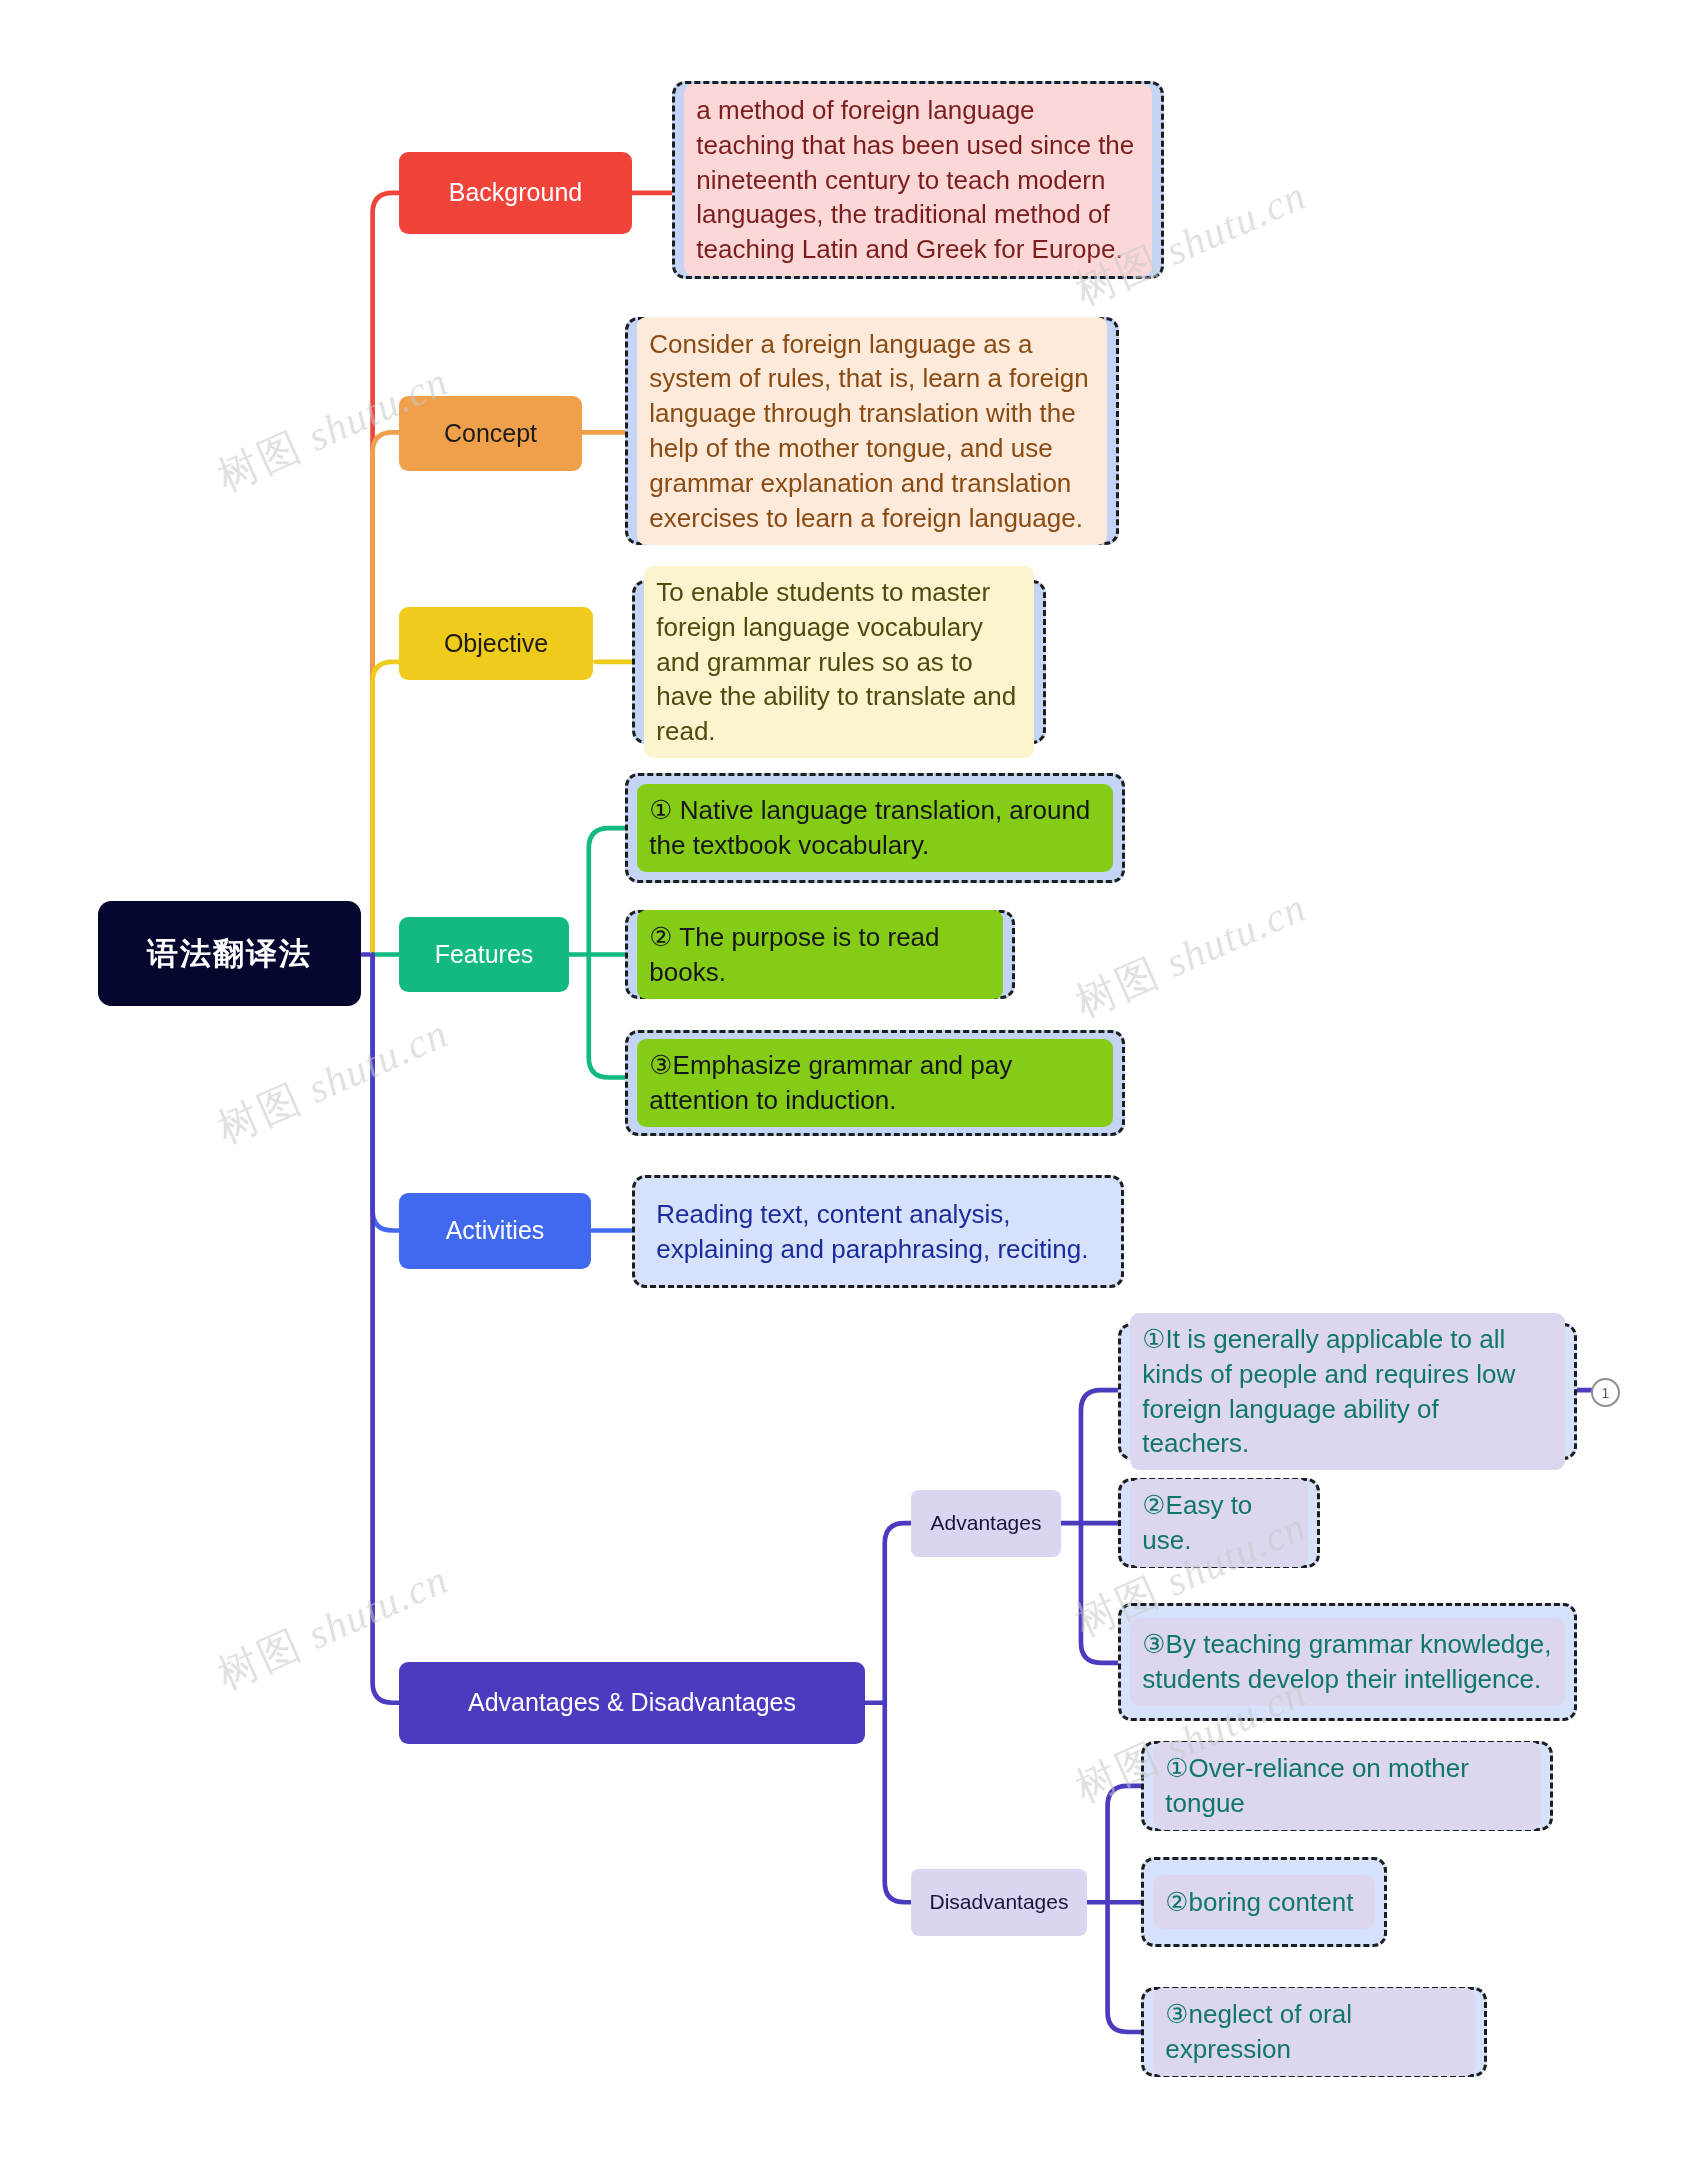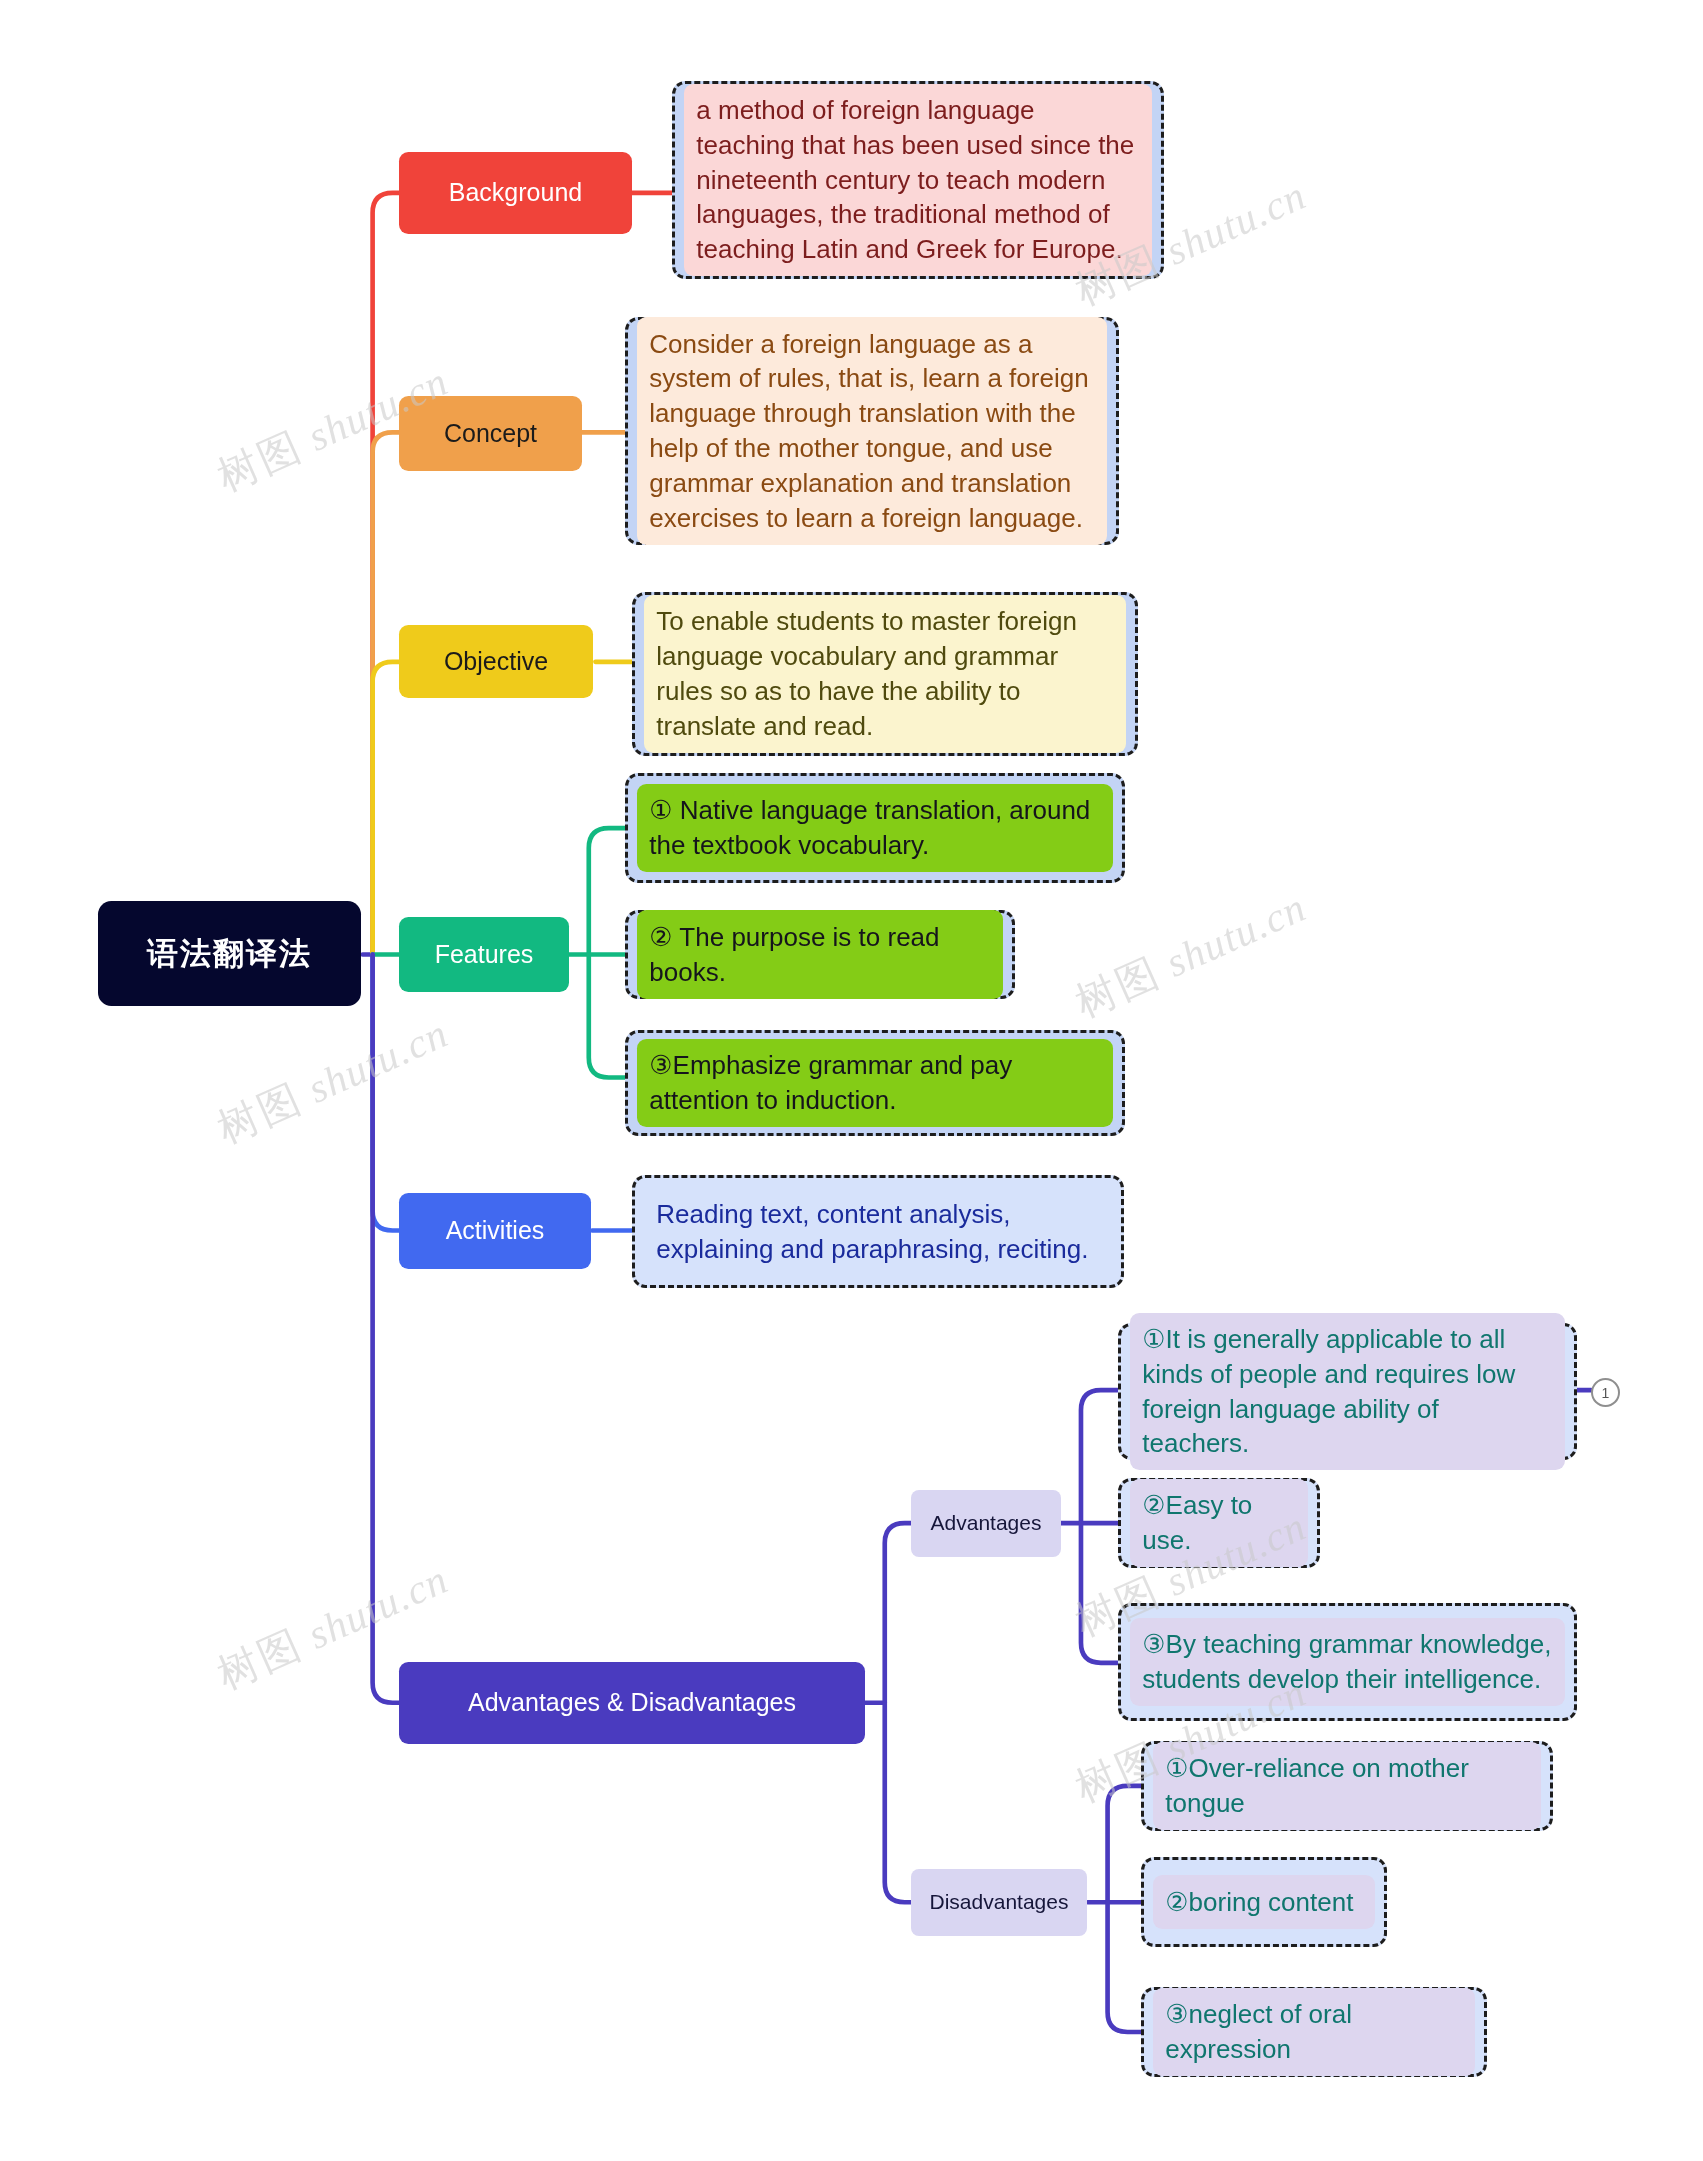--- a/index.html
+++ b/index.html
@@ -237,24 +237,24 @@
 
   <div class="node branch light" style="left:399px; top:396px; width:183px; height:75px; background:#f0a04b;">
     <div class="node-label">Concept</div>
   </div>
   <div class="leaf bg-blue" style="left:625px; top:317px; width:494px; height:228px;">
     <div class="leaf-inner inner-peach">
       <div class="leaf-text t-brown">Consider a foreign language as a system of rules, that is, learn a foreign language through translation with the help of the mother tongue, and use grammar explanation and translation exercises to learn a foreign language.</div>
     </div>
   </div>
 
-  <div class="node branch light" style="left:399px; top:625px; width:194px; height:73px; background:#efcb1b;">
+  <div class="node branch light" style="left:399px; top:607px; width:194px; height:73px; background:#efcb1b;">
     <div class="node-label">Objective</div>
   </div>
-  <div class="leaf bg-blue" style="left:632px; top:592px; width:506px; height:164px;">
+  <div class="leaf bg-blue" style="left:632px; top:580px; width:414px; height:164px;">
     <div class="leaf-inner inner-cream">
       <div class="leaf-text t-olive">To enable students to master foreign language vocabulary and grammar rules so as to have the ability to translate and read.</div>
     </div>
   </div>
 
   <div class="node branch dark" style="left:399px; top:917px; width:170px; height:75px; background:#12b981;">
     <div class="node-label">Features</div>
   </div>
   <div class="leaf bg-blue" style="left:625px; top:773px; width:500px; height:110px;">
     <div class="leaf-inner inner-mint">

